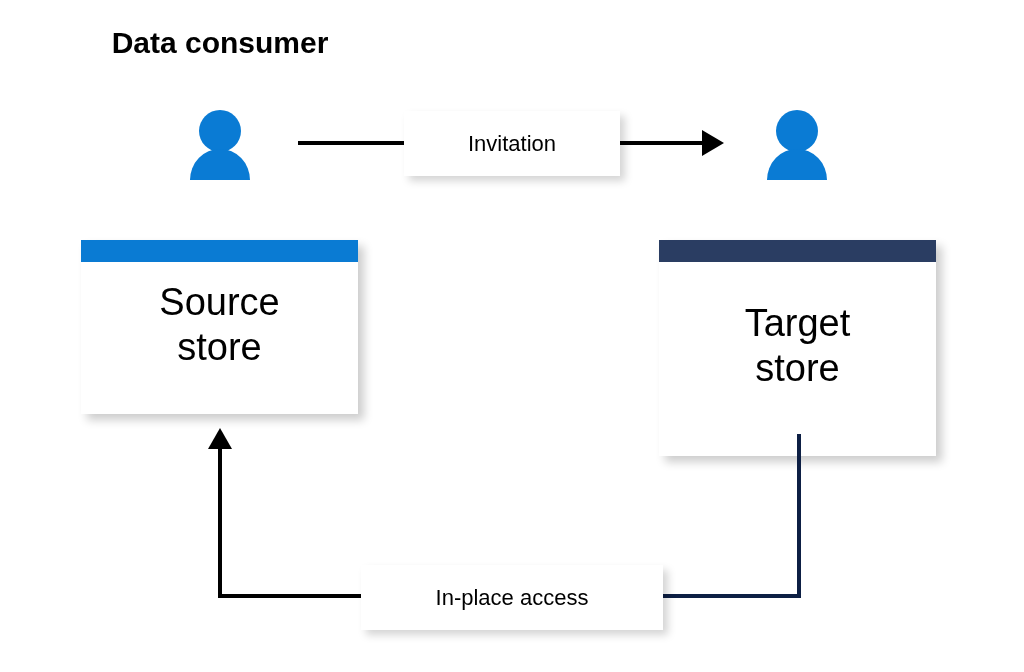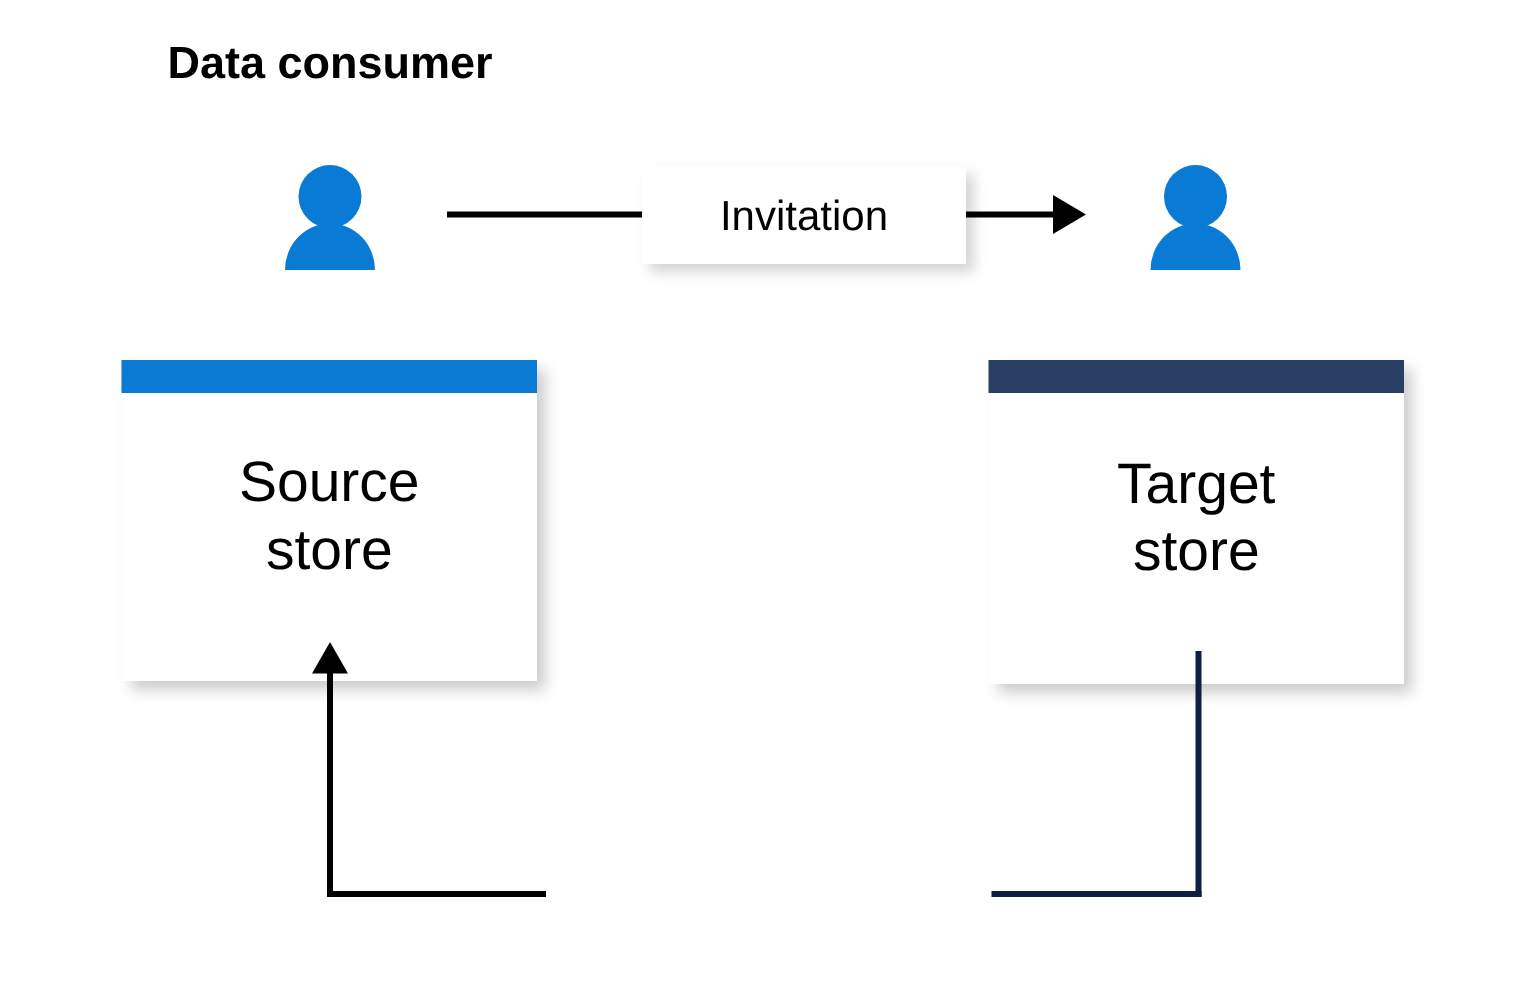--- a/index.html
+++ b/index.html
@@ -44,42 +44,42 @@
     display: flex;
     align-items: center;
     justify-content: center;
     text-align: center;
     font-size: 38px;
     line-height: 1.18;
     color: #000000;
     padding-bottom: 26px;
     white-space: pre-line;
   }
-  #source-store { left: 81px; top: 240px; width: 277px; height: 214px; }
+  #source-store { left: 81px; top: 240px; width: 277px; height: 174px; }
   #target-store { left: 659px; top: 240px; width: 277px; height: 216px; }
 
   
   .line { position: absolute; }
 
   .arrowhead { position: absolute; width: 0; height: 0; }
 
   
   .edge-label {
     position: absolute;
     background: #ffffff;
     box-shadow: 5px 5px 8px rgba(0,0,0,0.17);
     display: flex;
     align-items: center;
     justify-content: center;
     color: #000000;
     white-space: nowrap;
     box-sizing: border-box;
   }
   #label-invitation {
-    left: 428px; top: 111px; width: 216px; height: 65px; font-size: 28px;
+    left: 404px; top: 111px; width: 216px; height: 65px; font-size: 22px;
   }
   #label-inplace {
     left: 361px; top: 565px; width: 302px; height: 65px; font-size: 22px;
   }
 </style>
 </head>
 <body>
 
 <div id="canvas">
 
@@ -125,14 +125,15 @@
 
   <div class="line" id="inplace-left-horizontal" style="left:218px; top:594px; width:146px; height:4px; background:#000000;"></div>
 
   <div class="line" id="inplace-left-vertical" style="left:218px; top:448px; width:4px; height:150px; background:#000000;"></div>
 
   <div class="arrowhead" id="inplace-arrowhead" style="left:208px; top:428px;
               border-left:12px solid transparent;
               border-right:12px solid transparent;
               border-bottom:21px solid #000000;"></div>
 
+  <div class="edge-label" id="label-inplace">In-place access</div>
 
 </div>
 
 </body></html>

